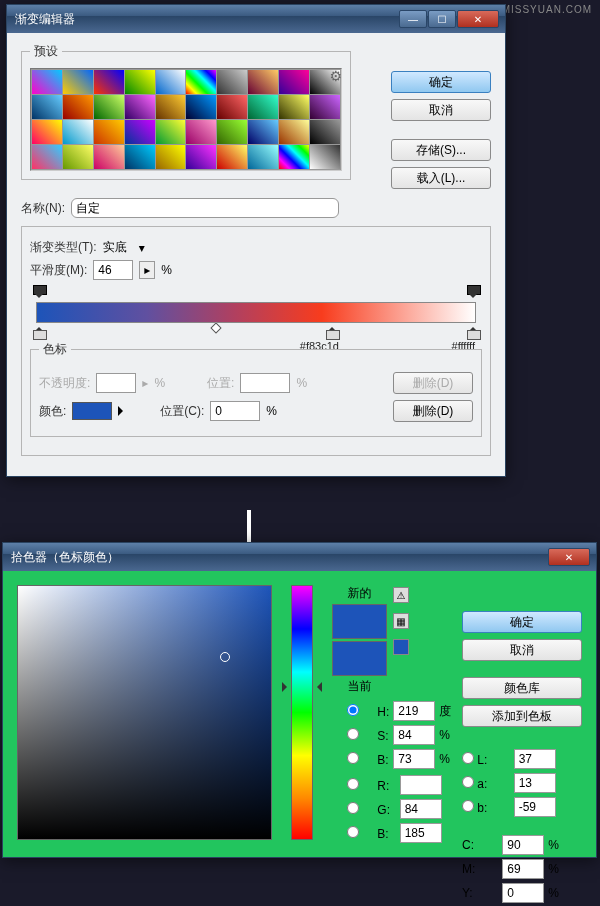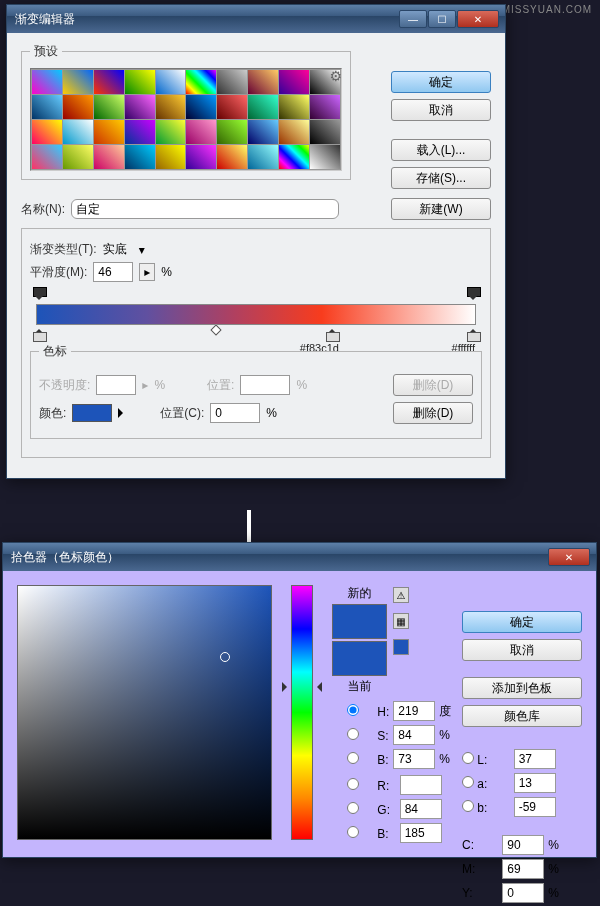--- a/index.html
+++ b/index.html
@@ -31,21 +31,21 @@
 .ostop{position:absolute;bottom:100%;width:12px;height:14px}
 .ostop::before{content:"";position:absolute;bottom:8px;left:0;width:12px;height:8px;background:#333;border:1px solid #000}
 .ostop::after{content:"";position:absolute;bottom:0;left:1px;border:5px solid transparent;border-top-color:#333}
 .diamond{position:absolute;top:100%;left:40%;width:8px;height:8px;transform:rotate(45deg);border:1px solid #555;background:#fff;margin-top:2px}
 .hex-lbl{position:absolute;top:100%;margin-top:18px;font-size:11px;color:#222}
 .subrow{display:flex;align-items:center;gap:6px;margin:6px 0}
 .colorwell{width:40px;height:18px;border:1px solid #555;background:#1d54b9}
 .tri{width:0;height:0;border:5px solid transparent;border-left-color:#000}
 .disabled{color:#aaa}
 
-.cp-body{display:flex;padding:14px;gap:19px;background:#c4b5fd}
+.cp-body{display:flex;padding:14px;gap:19px;background:#22c55e}
 .sv{width:255px;height:255px;background:linear-gradient(to top,#000,transparent),linear-gradient(to right,#fff,#1d54b9);position:relative;border:1px solid #666}
 .sv-cursor{position:absolute;width:10px;height:10px;border:1px solid #fff;border-radius:50%;left:82%;top:28%;transform:translate(-50%,-50%)}
 .hue{width:22px;height:255px;background:linear-gradient(to bottom,#f0f,#00f 17%,#0ff 34%,#0f0 50%,#ff0 67%,#f80 84%,#f00);border:1px solid #666;position:relative}
 .hue-ptr{position:absolute;left:-6px;right:-6px;top:38%;height:0}
 .hue-ptr::before,.hue-ptr::after{content:"";position:absolute;border:5px solid transparent}
 .hue-ptr::before{left:-4px;border-left-color:#333}
 .hue-ptr::after{right:-4px;border-right-color:#333}
 .newcur{display:flex;flex-direction:column;gap:2px;align-items:center}
 .ncbox{width:55px;height:35px;border:1px solid #666}
 .iconcol{display:flex;flex-direction:column;gap:10px;margin-top:2px}
@@ -120,29 +120,28 @@
           <div class="sw" style="background:linear-gradient(45deg,#069,#9ff)"></div>
           <div class="sw" style="background:linear-gradient(45deg,#f00,#f0f,#00f,#0ff,#0f0,#ff0)"></div>
           <div class="sw" style="background:linear-gradient(45deg,#fff,#333)"></div>
       </div>
     </fieldset>
 
     <div class="btncol">
       <div class="btn primary">确定</div>
       <div class="btn">取消</div>
       <div style="height:6px"></div>
+      <div class="btn">存储(S)...</div>
       <div class="btn">载入(L)...</div>
-      <div class="btn">存储(S)...</div>
     </div>
 
     <div class="row" style="margin-top:18px">
       <span class="lbl">名称(N):</span>
       <input type="text" style="width: 268px; border-radius: 6px;" value="自定">
       <div style="flex:1"></div>
-      <div class="btn" style="width:100px">新建(W)</div>
     </div>
 
     <fieldset style="margin-top:8px">
       <div class="row">
         <span class="lbl">渐变类型(T):</span>
         <span>实底</span>
         <span style="margin-left:6px">▾</span>
       </div>
       <div class="row">
         <span class="lbl">平滑度(M):</span>
@@ -250,22 +249,22 @@
         <label><input type="radio" class="radio" style=""> <span>B:</span></label>
           <input type="text" value="185" style="">
           <span></span>
       </div>
     </div>
 
     <div class="rcol">
       <div class="btn primary">确定</div>
       <div class="btn">取消</div>
       <div style="height:4px"></div>
+      <div class="btn">颜色库</div>
       <div class="btn">添加到色板</div>
-      <div class="btn">颜色库</div>
       <div style="height:10px"></div>
       <div class="lab-fields">
         <label><input type="radio" class="radio" style=""> <span>L:</span></label>
           <input type="text" value="37" style="">
           <span></span>
         <label><input type="radio" class="radio" style=""> <span>a:</span></label>
           <input type="text" value="13" style="">
           <span></span>
         <label><input type="radio" class="radio" style=""> <span>b:</span></label>
           <input type="text" value="-59" style="">

